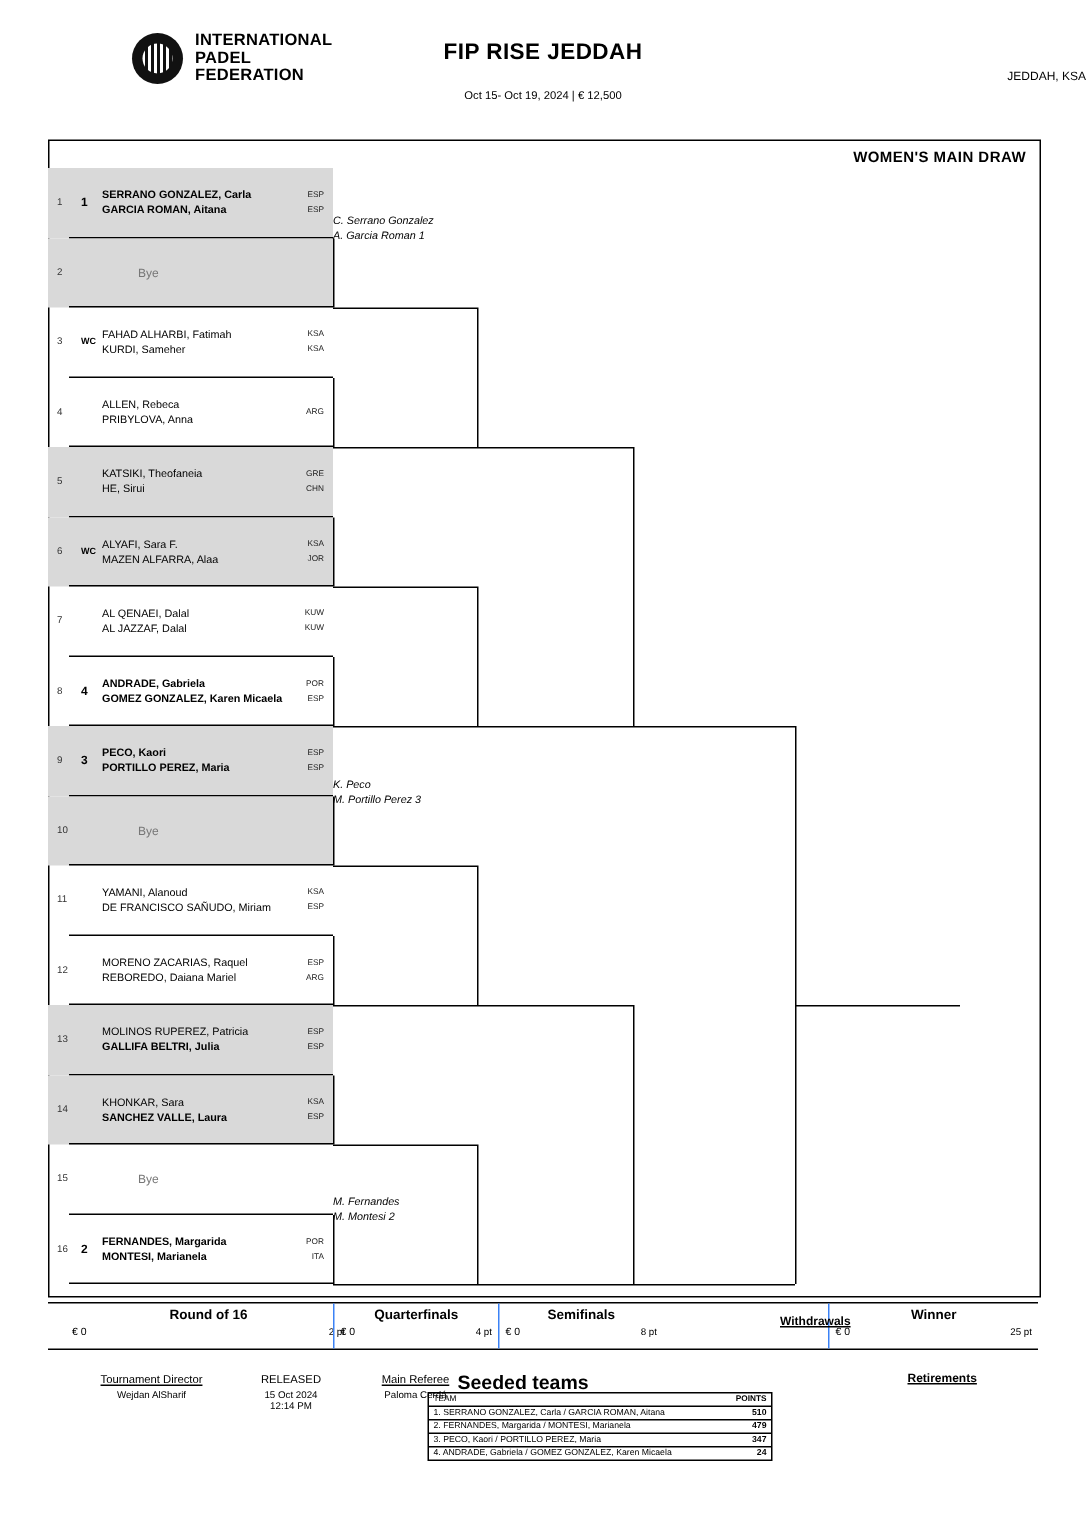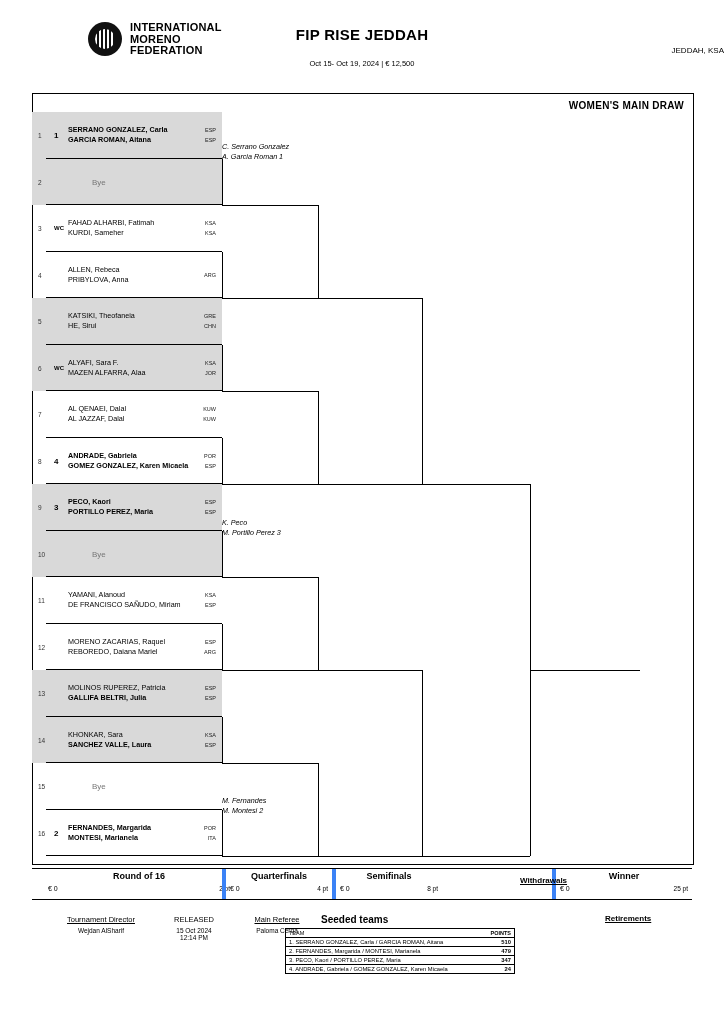--- a/index.html
+++ b/index.html
@@ -44,21 +44,21 @@
   .slot .bye{position:absolute;left:60px;top:50%;transform:translateY(-50%);font-size:8px;color:#777;}
   .slot .line{position:absolute;left:14px;right:0;bottom:0;height:1px;background:#000;}
 
   
   .bl{position:absolute;background:#000;}
 
   .qfwin{position:absolute;font-size:7.2px;line-height:10px;font-style:italic;}
 
   
   .rounds{position:absolute;left:32px;top:868px;width:660px;height:30px;border-top:1px solid #000;border-bottom:1px solid #000;}
-  .rcell{position:absolute;top:0;height:30px;box-sizing:border-box;border-left:4px solid #3b82f6;}
+  .rcell{position:absolute;top:0;height:30px;box-sizing:border-box;border-left:1px solid #3b82f6;}
   .rcell:first-child{border-left:none;}
   .rname{font-size:9px;font-weight:bold;text-align:center;margin-top:2px;}
   .rmoney{position:absolute;left:4px;top:16px;font-size:7px;}
   .rpts{position:absolute;right:4px;top:16px;font-size:6.5px;}
 
   
   .bot{position:absolute;left:32px;top:903px;width:660px;font-size:7px;}
   .bi{position:absolute;text-align:center;}
   .bi .h{font-weight:normal;font-size:7.5px;text-decoration:underline;}
   .bi .v{margin-top:3px;font-size:6.5px;}
@@ -77,21 +77,21 @@
 </head>
 <body>
 
 <div class="page">
 
   <div class="header">
     <div class="logo">
       <div class="logo-mark"></div>
       <div class="logo-text">
         <div>INTERNATIONAL</div>
-        <div>MORENO</div>
+        <div>PADEL</div>
         <div>FEDERATION</div>
       </div>
     </div>
     <div class="title-block">
       <div class="t-main">FIP RISE JEDDAH</div>
       <div class="t-sub">JEDDAH, KSA</div>
       <div class="t-dates">Oct 15- Oct 19, 2024  |  € 12,500</div>
     </div>
   </div>
 
@@ -282,21 +282,21 @@
     </div>
     <div class="bi" style="left:200px;top:12px;width:90px;">
       <div class="h">Main Referee</div>
       <div class="v">Paloma Cerdá</div>
     </div>
   </div>
 
   <div class="wdr">Withdrawals</div>
   <div class="ret">Retirements</div>
 
-  <div style="position:absolute;left:285px;top:914px;font-size:10px;font-weight:bold;padding-left:36px;">Seeded teams</div>
+  <div style="position:absolute;left:269px;top:914px;font-size:13px;font-weight:bold;padding-left:36px;">Seeded teams</div>
   <div class="seedbox" id="seedbox">
       <div class="seedrow hdr">
         <span>TEAM</span>
         <span class="pts">POINTS</span>
       </div>
       <div class="seedrow">
         <span>1. SERRANO GONZALEZ, Carla / GARCIA ROMAN, Aitana</span>
         <span class="pts">510</span>
       </div>
       <div class="seedrow">

